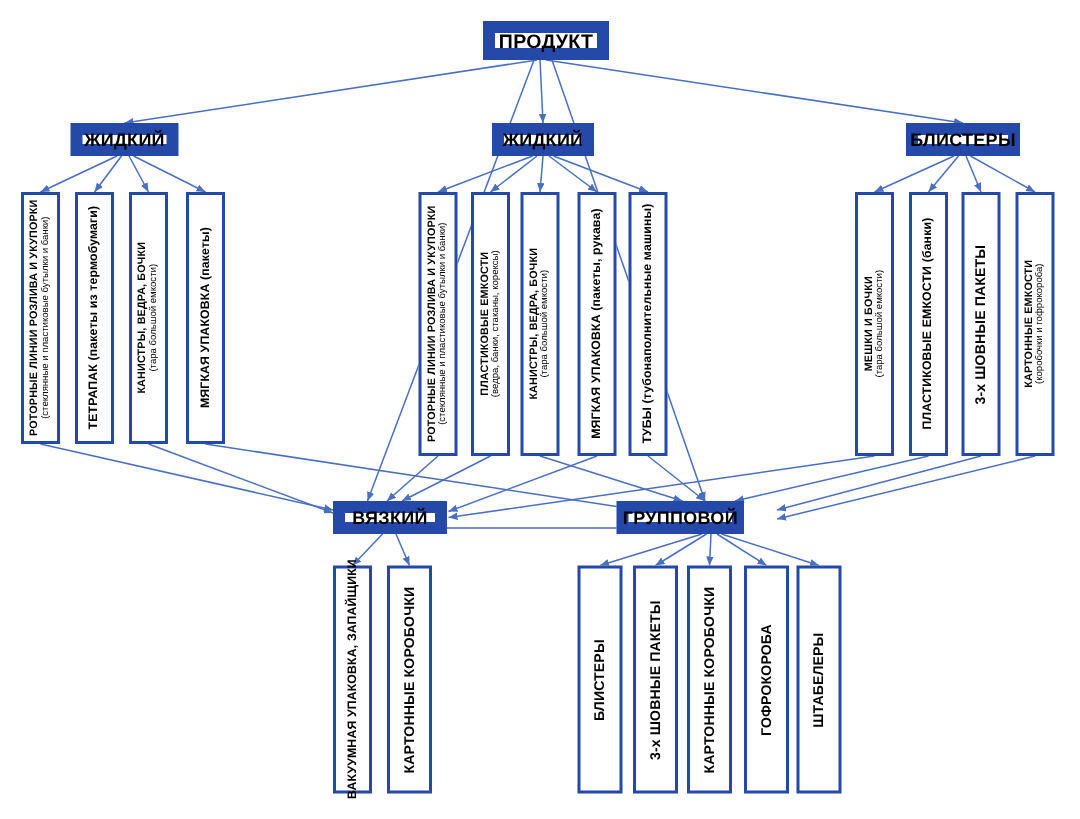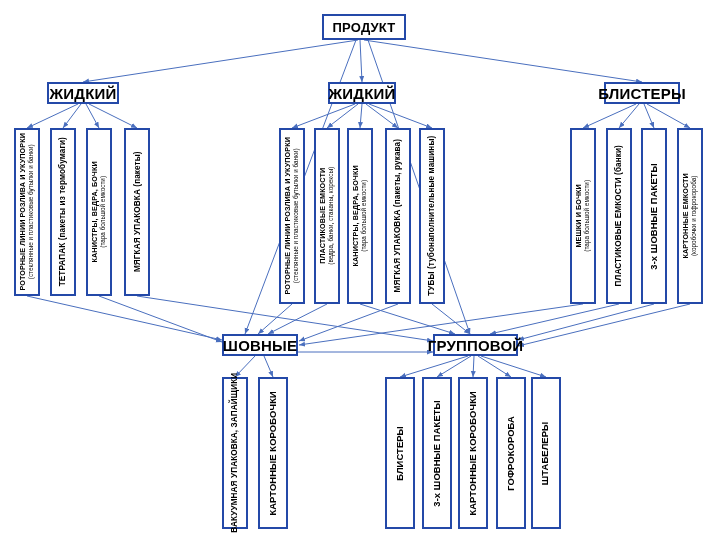--- a/index.html
+++ b/index.html
@@ -6,27 +6,27 @@
   body{
     width:720px;height:546px;overflow:hidden;position:relative;
     font-family:"Liberation Sans","DejaVu Sans",sans-serif;
     color:#000000;
   }
   #canvas{position:absolute;left:0;top:0;width:720px;height:546px;}
   #edges{position:absolute;left:0;top:0;width:720px;height:546px;pointer-events:none;}
 
   .node{
     position:absolute;box-sizing:border-box;
-    border:2px solid #f97316;background:#ffffff;
+    border:8px solid #f97316;background:#ffffff;
     display:flex;align-items:center;justify-content:center;
     text-align:center;
   }
   
   .node.h{
-    font-size:15px;font-weight:bold;letter-spacing:.2px;
+    font-size:12px;font-weight:bold;letter-spacing:.2px;
     padding:2px 4px;white-space:nowrap;
   }
   .node.root{font-size:13px;}
 
   
   .node.v{
     border-width:2px;
   }
   .node.v .vtext{
     transform:rotate(-90deg);
@@ -98,23 +98,23 @@
       <div class="node h" style="left: 47px; top: 82px; width: 72px; height: 22px; border-color: rgb(36, 73, 168); color: rgb(0, 0, 0);">
         <span>ЖИДКИЙ</span>
       </div>
       <div class="node h" style="left: 328px; top: 82px; width: 68px; height: 22px; border-color: rgb(36, 73, 168); color: rgb(0, 0, 0);">
         <span>ЖИДКИЙ</span>
       </div>
       <div class="node h" style="left: 604px; top: 82px; width: 76px; height: 22px; border-color: rgb(36, 73, 168); color: rgb(0, 0, 0);">
         <span>БЛИСТЕРЫ</span>
       </div>
       <div class="node h" style="left: 222px; top: 334px; width: 76px; height: 22px; border-color: rgb(36, 73, 168); color: rgb(0, 0, 0);">
-        <span>ШОВНЫЕ</span>
-      </div>
-      <div class="node h" style="left: 433px; top: 334px; width: 85px; height: 22px; border-color: rgb(36, 73, 168); color: rgb(0, 0, 0);">
+        <span>ВЯЗКИЙ</span>
+      </div>
+      <div class="node h" style="left: 411px; top: 334px; width: 85px; height: 22px; border-color: rgb(36, 73, 168); color: rgb(0, 0, 0);">
         <span>ГРУППОВОЙ</span>
       </div>
       <div class="node v" style="left: 14px; top: 128px; width: 26px; height: 168px; border-color: rgb(36, 73, 168); color: rgb(0, 0, 0);">
         <span class="vtext">
           <span class="l1">РОТОРНЫЕ ЛИНИИ РОЗЛИВА И УКУПОРКИ</span>
           <span class="l2">(стеклянные и пластиковые бутылки и банки)</span>
         </span>
       </div>
       <div class="node v mid" style="left: 50px; top: 128px; width: 26px; height: 168px; border-color: rgb(36, 73, 168); color: rgb(0, 0, 0);">
         <span class="vtext">

